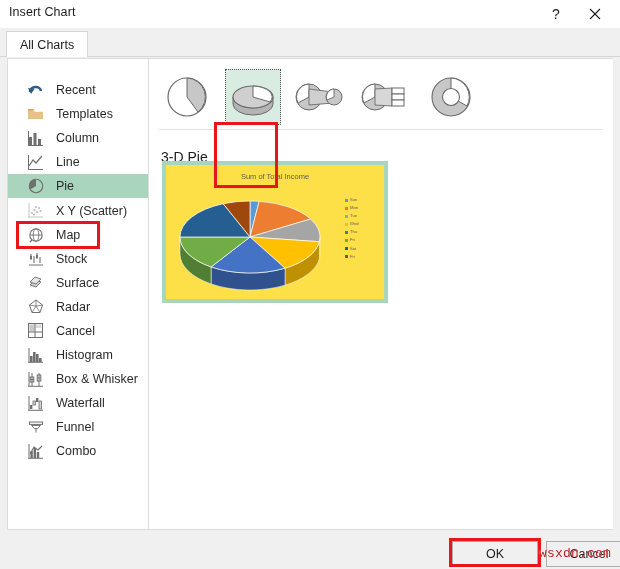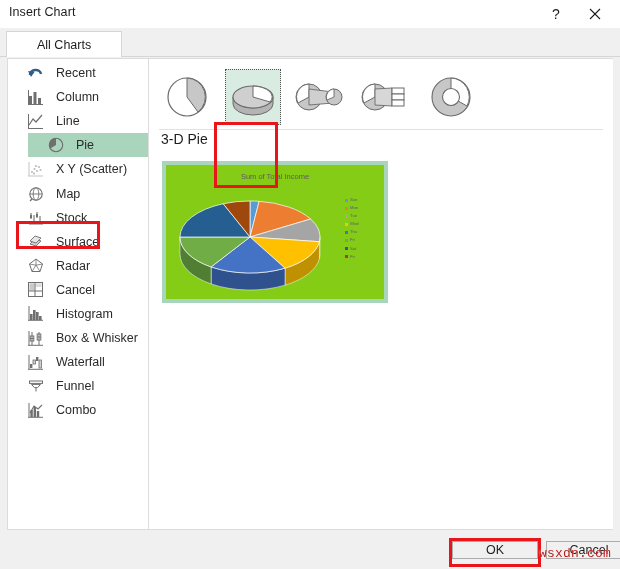--- a/index.html
+++ b/index.html
@@ -38,21 +38,21 @@
 
   
   .tabstrip {
     position: absolute; left: 0; top: 28px;
     width: 620px; height: 29px;
     background: #f0f0f0;
     border-bottom: 1px solid #d6d6d6;
   }
   .tab {
     position: absolute; left: 6px; top: 3px;
-    height: 26px; padding: 0 30px;
+    height: 26px; padding: 0 13px;
     display: flex; align-items: center;
     font-size: 12.5px; color: #1d1d1d;
     background: #ffffff;
     border: 1px solid #d6d6d6;
     border-bottom: none;
   }
 
   
   .content {
     position: absolute; left: 7px; top: 58px;
@@ -60,30 +60,30 @@
     background: #ffffff;
     border: 1px solid #dcdcdc;
   }
 
   
   .sidebar {
     position: absolute; left: 0; top: 0;
     width: 141px; height: 470px;
     background: #ffffff;
     border-right: 1px solid #dcdcdc;
-    padding-top: 2px;
+    padding-top: 19px;
   }
   .side-item {
     position: relative;
     height: 24.1px;
     display: flex; align-items: center;
     padding-left: 18px;
     font-size: 12.5px; color: #2b2b2b;
   }
-  .side-item.selected { background: #a8d5bc; margin-left: 20px; }
+  .side-item.selected { background: #a8d5bc; }
   .side-icon {
     width: 19px; height: 17px;
     margin-right: 11px;
     display: flex; align-items: center; justify-content: center;
     flex: 0 0 19px;
   }
   .side-icon svg { display: block; }
 
   
   .main {
@@ -111,27 +111,27 @@
     width: 64px; height: 66px;
     border: 3px solid #e8161a;
     pointer-events: none;
   }
   .rule {
     position: absolute; left: 10px; top: 70px;
     width: 444px; height: 1px;
     background: #e2e2e2;
   }
   .preview-title {
-    position: absolute; left: 12px; top: 72px;
+    position: absolute; left: 12px; top: 90px;
     font-size: 14px; color: #1d1d1d;
   }
   .preview-box {
     position: absolute; left: 13px; top: 102px;
     width: 226px; height: 142px;
-    background: #84cc16;
+    background: #fde047;
     border: 4px solid #a8d5bc;
   }
   .chart-title {
     position: absolute; left: 0; top: 7px;
     width: 100%;
     text-align: center;
     font-size: 7.5px; color: #5d5d5d;
     font-family: "Liberation Sans", sans-serif;
   }
   .pie-wrap {
@@ -159,21 +159,21 @@
   }
 
   
   .footer {
     position: absolute; left: 0; top: 530px;
     width: 620px; height: 39px;
     background: #f0f0f0;
   }
   .dlg-btn {
     position: absolute; top: 541px;
-    width: 86px; height: 18px;
+    width: 86px; height: 26px;
     display: flex; align-items: center; justify-content: center;
     font-size: 12.5px; color: #1d1d1d;
     background: #f0f0f0;
     border: 1px solid #acacac;
   }
   .btn-ok { left: 452px; }
   .btn-cancel { left: 546px; }
   .ok-sel-box {
     position: absolute; left: 449px; top: 538px;
     width: 92px; height: 29px;
@@ -224,20 +224,29 @@
 
     <div class="sidebar" id="sidebar">
         <div class="side-item">
           <span class="side-icon">
             <svg width="17" height="15" viewBox="0 0 17 15">
               <path d="M3 9 C3 3, 13 2, 14 8" stroke="#2e5c8a" stroke-width="2.4" fill="none"></path>
               <path d="M1 5 L4 11 L7.5 6 Z" fill="#2e5c8a"></path>
             </svg>
           </span>
           <span>Recent</span>
+        </div>
+        <div class="side-item">
+          <span class="side-icon">
+            <svg width="17" height="14" viewBox="0 0 17 14">
+              <path d="M1 3 h5 l1.4 1.8 H16 V12 H1 Z" fill="#e8c186"></path>
+              <path d="M1 2 h5.5 l1.2 1.6 H1 Z" fill="#d9a95f"></path>
+            </svg>
+          </span>
+          <span>Templates</span>
         </div>
         <div class="side-item">
           <span class="side-icon">
             <svg width="16" height="15" viewBox="0 0 16 15">
               <rect x="1" y="6" width="3" height="8" fill="#6f6f6f"></rect>
               <rect x="5.5" y="2" width="3" height="12" fill="#6f6f6f"></rect>
               <rect x="10" y="8" width="3" height="6" fill="#6f6f6f"></rect>
               <line x1="0" y1="14.5" x2="15" y2="14.5" stroke="#6f6f6f" stroke-width="1"></line>
               <line x1=".5" y1="0" x2=".5" y2="14" stroke="#6f6f6f" stroke-width="1"></line>
             </svg>

